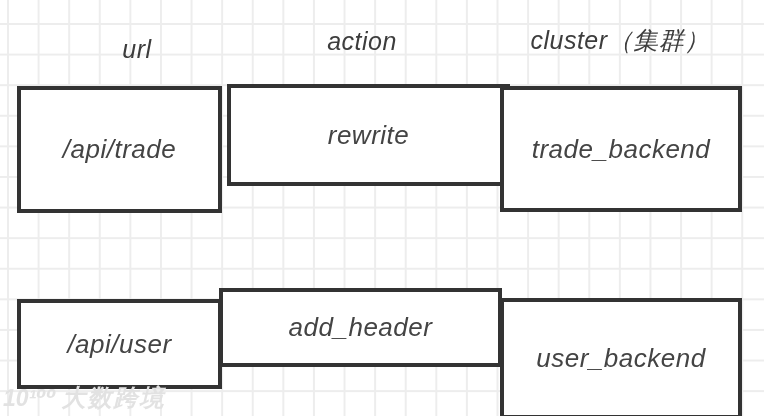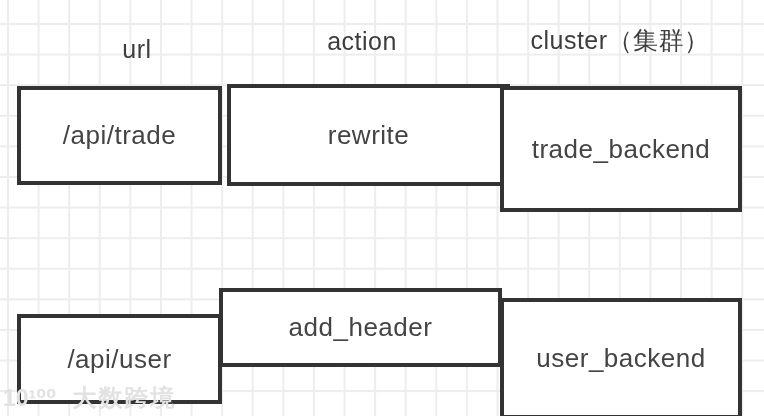--- a/index.html
+++ b/index.html
@@ -17,20 +17,21 @@
   }
   .canvas {
     position: relative;
     width: 764px; height: 416px;
     background-color: var(--canvas-bg);
     background-image:
       linear-gradient(to right, var(--grid-line) 0, var(--grid-line) 2px, transparent 2px),
       linear-gradient(to bottom, var(--grid-line) 0, var(--grid-line) 2px, transparent 2px);
     background-size: 30.6px 30.6px;
     background-position: 7px 23px;
+    font-style: italic;
   }
   .col-header {
     position: absolute;
     font-size: 25px;
     line-height: 32px;
     color: var(--header-text);
     text-align: center;
     letter-spacing: 0.5px;
     white-space: nowrap;
   }
@@ -43,32 +44,32 @@
     background: var(--canvas-bg);
     border: 4px solid var(--border);
     display: flex;
     align-items: center;
     justify-content: center;
     font-size: 26px;
     color: var(--cell-text);
     letter-spacing: 0.5px;
     white-space: nowrap;
   }
-  .r1c1 { left: 17px;  top: 86px;  width: 205px; height: 99px;  }
+  .r1c1 { left: 17px;  top: 86px;  width: 205px; height: 127px;  }
   .r1c2 { left: 219px; top: 84px;  width: 283px; height: 102px; margin-left: 8px; }
   .r1c3 { left: 500px; top: 86px;  width: 242px; height: 126px;  }
-  .r2c1 { left: 17px;  top: 314px; width: 205px; height: 90px;  }
+  .r2c1 { left: 17px;  top: 299px; width: 205px; height: 90px;  }
   .r2c2 { left: 219px; top: 288px; width: 283px; height: 79px;  }
   .r2c3 { left: 500px; top: 298px; width: 242px; height: 121px;  }
   .watermark {
     position: absolute;
     left: 3px; top: 385px;
     display: flex;
     align-items: center;
-    gap: 16px;
+    gap: 5px;
     color: var(--watermark);
     font-weight: 700;
     user-select: none;
     white-space: nowrap;
   }
   .wm-logo { font-size: 23px; line-height: 26px; }
   .wm-text { font-size: 24px; line-height: 26px; letter-spacing: 2px; }
 </style>
 </head>
 <body>

